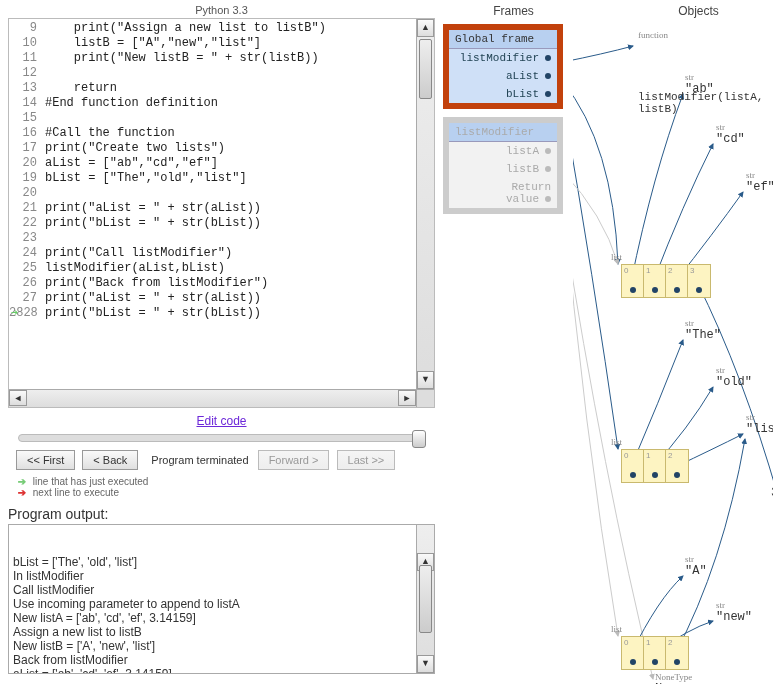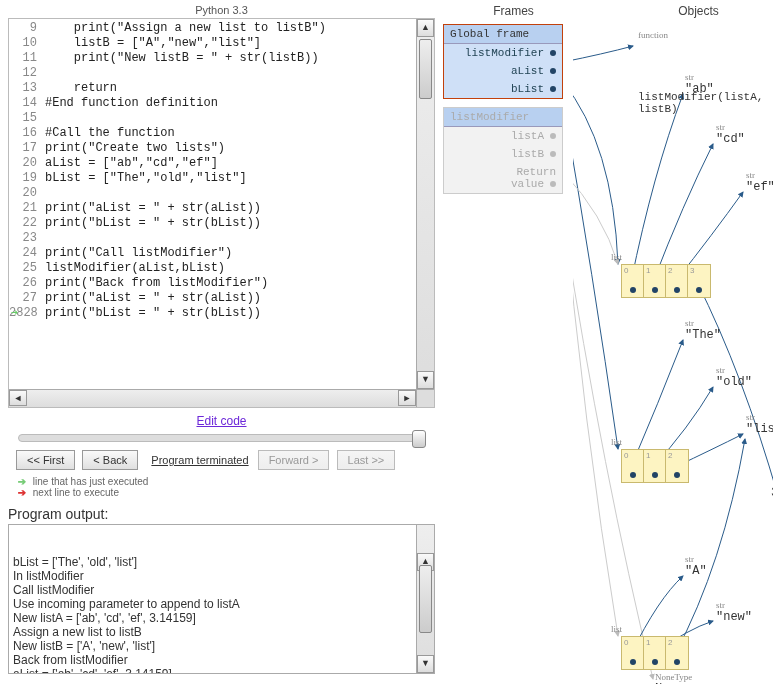--- a/index.html
+++ b/index.html
@@ -26,39 +26,39 @@
   .arrow-exec { position:absolute; left:2px; color:#6c6; font-size:12px; }
 
   .edit-link { text-align:center; margin: 6px 0; }
   .edit-link a { color:#6d28d9; text-decoration: underline; font-size:12px; }
   .slider { margin: 4px 10px 8px 10px; height: 8px; border-radius:4px; background:#ddd; border:1px solid #bbb; position:relative; }
   .slider .knob { position:absolute; right:-2px; top:-5px; width:14px; height:18px; border-radius:3px; background:linear-gradient(#fff,#ccc); border:1px solid #888; }
 
   .controls { margin: 6px 0 2px 8px; }
   .btn { display:inline-block; padding: 3px 10px; font-size:11px; background:linear-gradient(#fafafa,#e0e0e0); border:1px solid #999; border-radius:0; margin-right:4px; cursor:pointer; }
   .btn.disabled { color:#999; border-color:#bbb; background:linear-gradient(#f5f5f5,#eee); cursor:default;text-align:right; }
-  .status-text { font-size:11px; margin: 0 6px; text-decoration: underline; }
+  .status-text { font-size:11px; margin: 0 6px; }
 
   .legend { margin: 6px 0 8px 6px; font-size:10px; color:#666; }
   .legend .arr { display:inline-block; width:16px; text-align:center; font-weight:bold; }
   .arr-g { color:#7c7; }
   .arr-r { color:#d33; }
 
   .out-title { font-size:14px; color:#333; margin-bottom:2px; }
   .out-box { border:1px solid #aaa; height:150px; font-family:Liberation Sans, sans-serif; font-size:12px; position:relative; background:#fff; padding:2px 20px 2px 4px; white-space:pre; overflow:hidden; }
   .out-scroll { position:absolute; right:0; top:0; bottom:0; width:18px; background:linear-gradient(#eee,#ddd); border-left:1px solid #aaa; }
   .out-scroll .up,.out-scroll .down{ height:18px; background:linear-gradient(#fafafa,#ddd); border:1px solid #999; text-align:center; font-size:9px; line-height:14px; }
   .out-scroll .down{ position:absolute; bottom:0; left:0; right:0; }
   .out-scroll .thumb{ position:absolute; left:2px; right:2px; top:40px; bottom:40px; background:linear-gradient(#eee,#ccc); border:1px solid #888; border-radius:2px; }
 
   
   .headers { display:flex;gap:44px; }
   .headers .h { flex:1; text-align:center; font-size:12px; color:#444; margin-bottom:6px; }
   .frames-col { width:120px; float:left; }
-  .frame-box { border:1px solid #c2410c; background:#cfe0f7; margin-bottom:8px; font-size:11px; }
+  .frame-box { border:6px solid #c2410c; background:#cfe0f7; margin-bottom:8px; font-size:11px; }
   .frame-box .title { background:#b8d0f0; border-bottom:1px solid #99b; padding:3px 6px; font-family:"Courier New",monospace; }
   .frame-box .row { padding:3px 6px; text-align:right; font-family:"Courier New",monospace; color:#245; position:relative; }
   .frame-box .row .dot { display:inline-block; width:6px; height:6px; background:#246; border-radius:50%; margin-left:6px; vertical-align:middle; }
   .frame-box.faded { background:#f2f2f2; border-color:#ccc; }
   .frame-box.faded .title, .frame-box.faded .row { color:#aaa; }
 
   .objects-col { margin-left:130px; position:relative; height:660px; }
   .obj-label { position:absolute; font-size:9px; color:#888; font-family:Verdana; }
   .obj-val { position:absolute; font-family:"Courier New",monospace; font-size:12px; color:#333; }
   .func { position:absolute; font-family:"Courier New",monospace; font-size:11px; }

